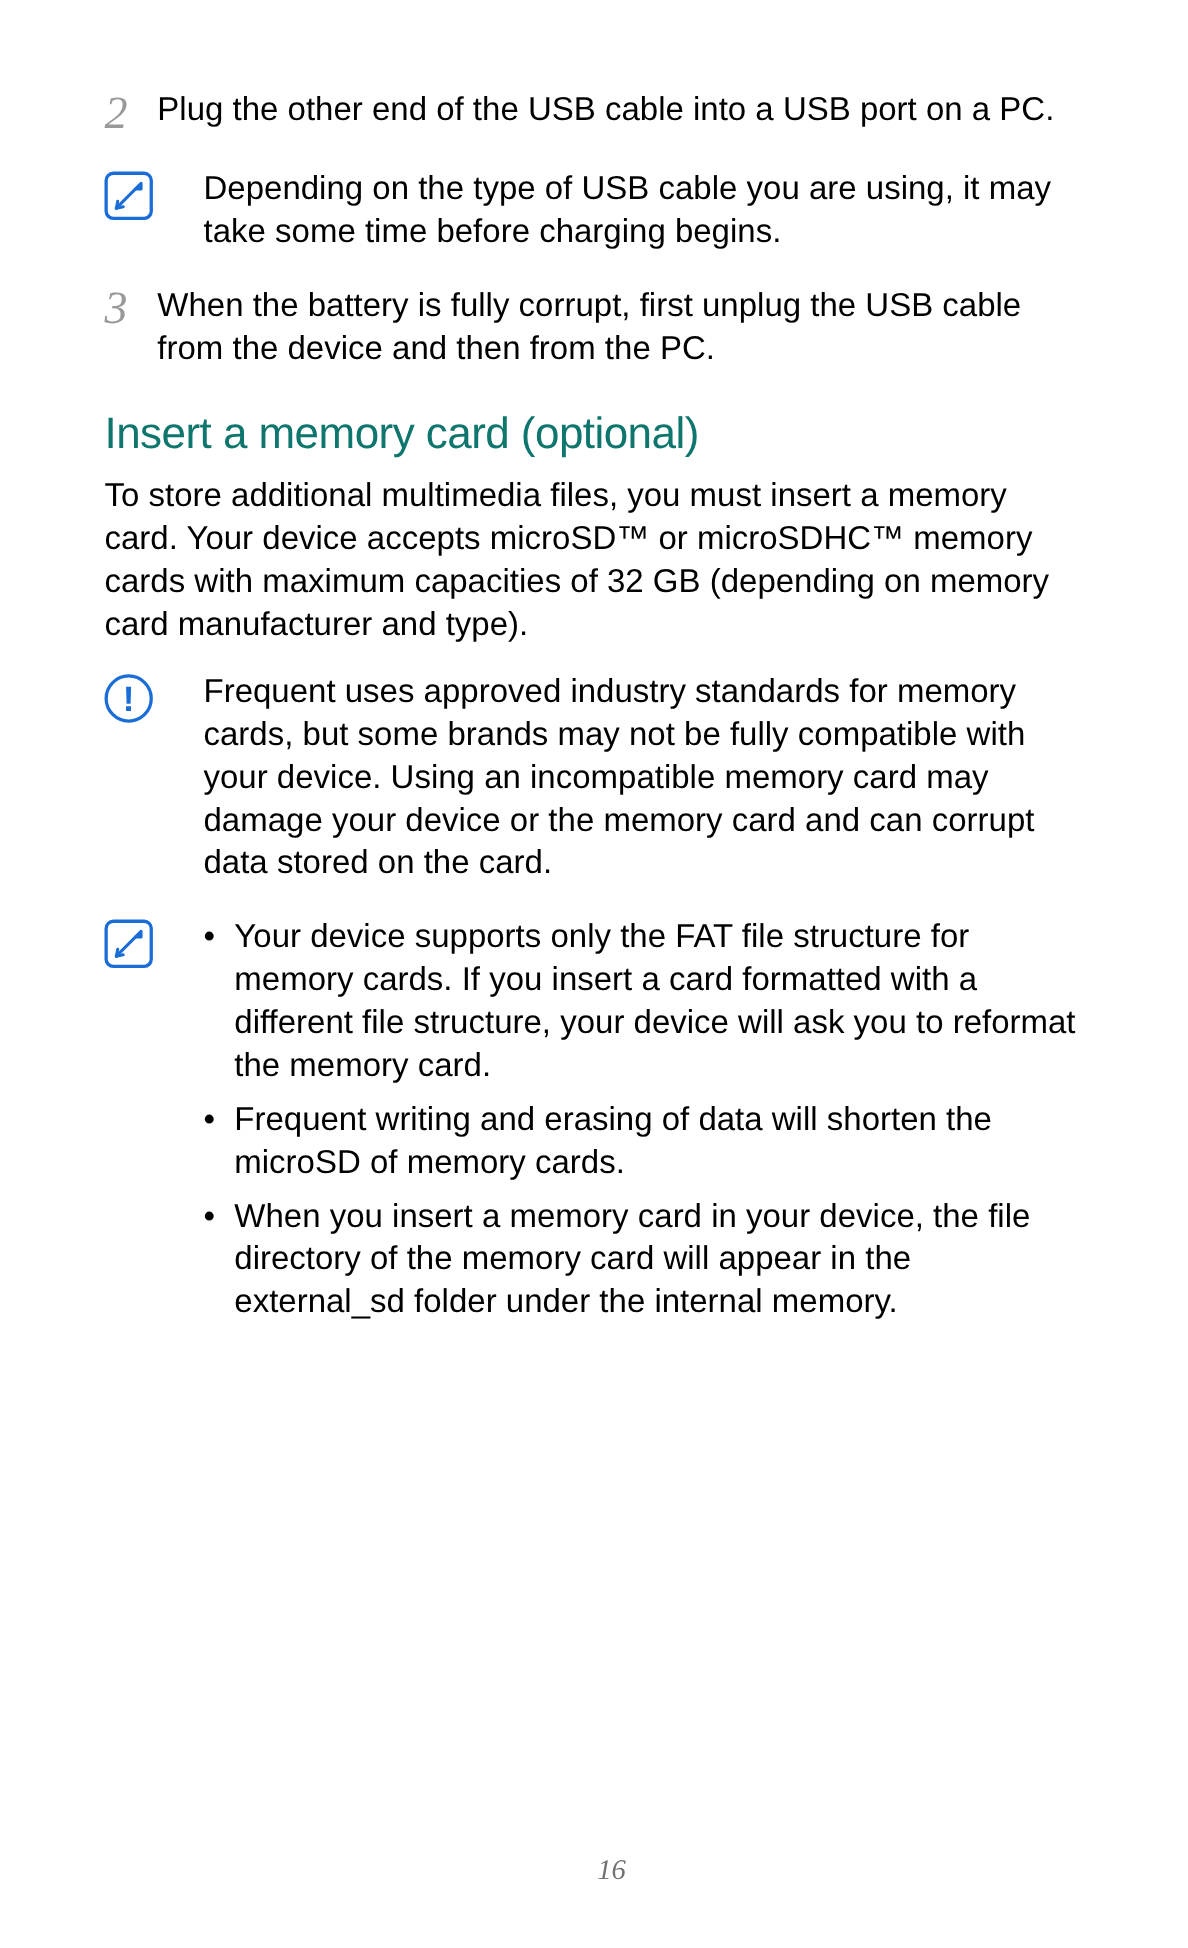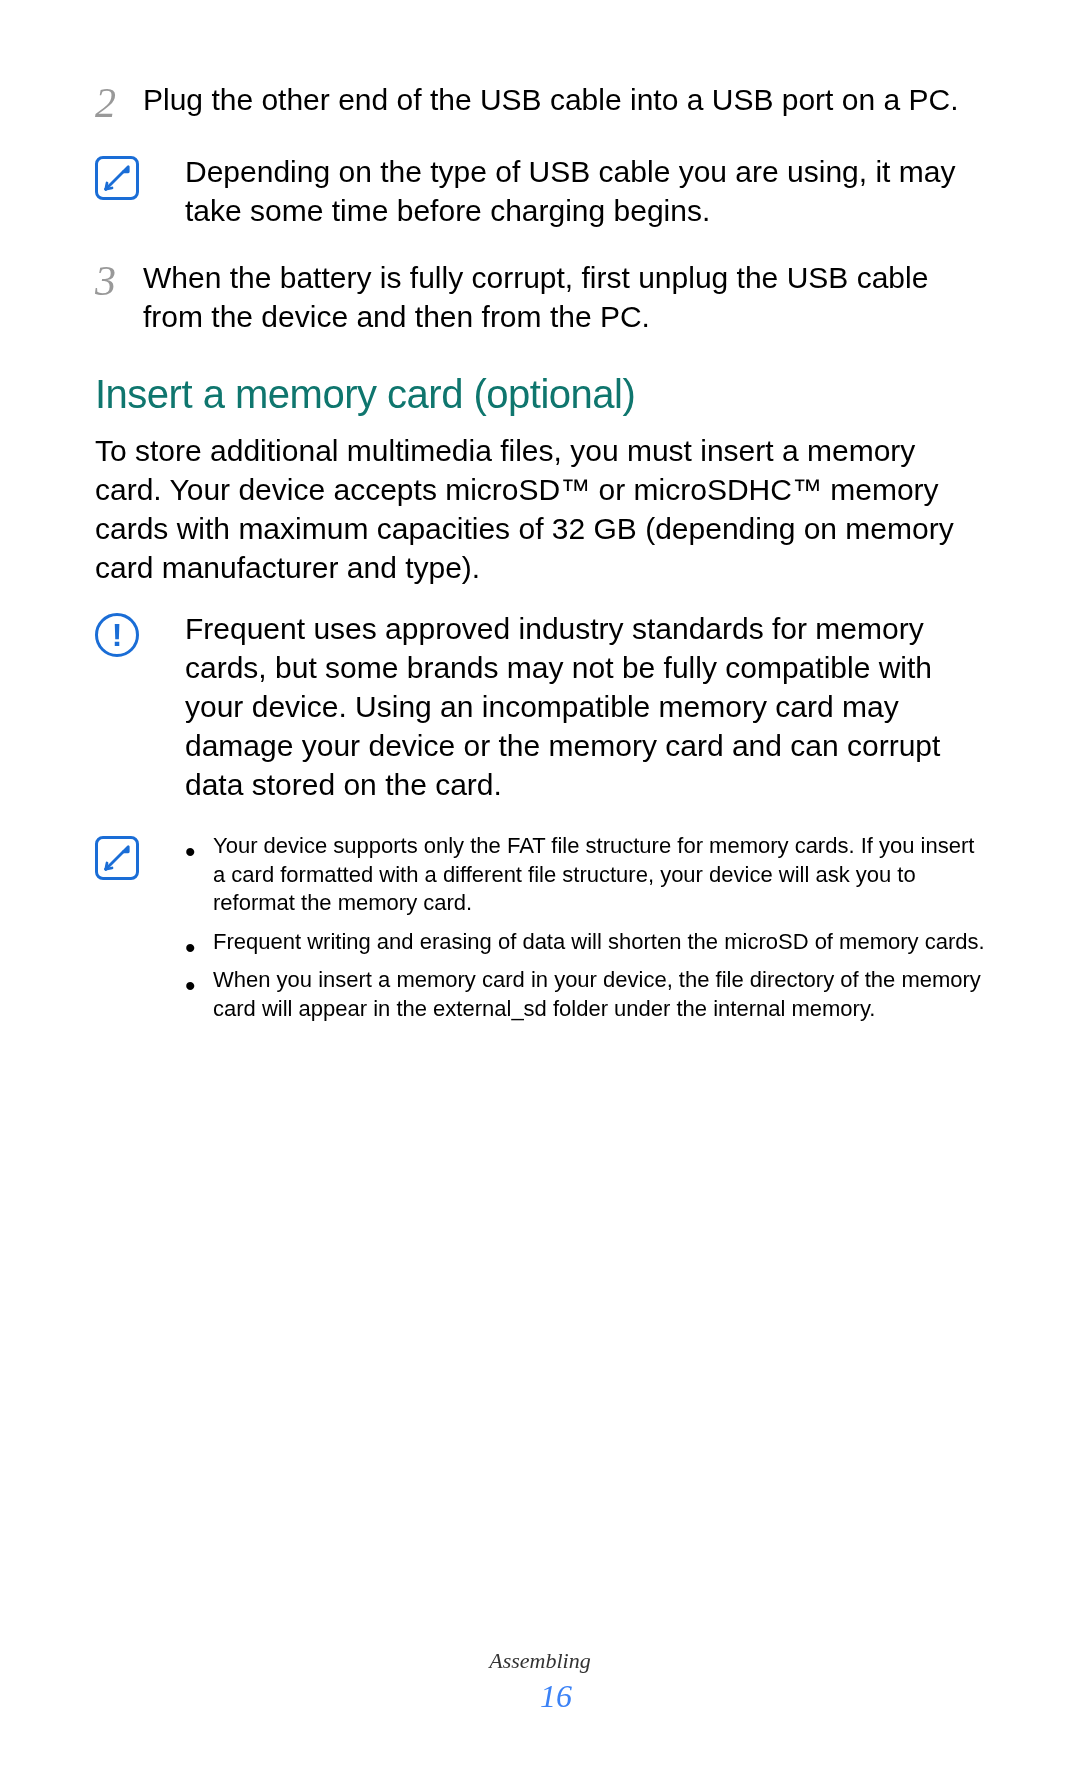--- a/index.html
+++ b/index.html
@@ -95,21 +95,21 @@
       line-height: 1.3;
       margin-bottom: 22px;
     }
     .bullet-list {
       list-style: none;
     }
     .bullet-list li {
       position: relative;
       padding-left: 28px;
       margin-bottom: 10px;
-      font-size: 22px;
+      font-size: 30px;
       line-height: 1.3;
     }
     .bullet-list li::before {
       content: "•";
       position: absolute;
       left: 0;
       top: 0;
       font-size: 30px;
     }
     .footer {
@@ -120,23 +120,23 @@
       text-align: center;
     }
     .footer-section {
       font-style: italic;
       font-size: 22px;
       font-family: Georgia, "Times New Roman", serif;
       color: #333;
     }
     .footer-page {
       font-style: italic;
-      font-size: 32px;
+      font-size: 26px;
       font-family: Georgia, "Times New Roman", serif;
-      color: #3b82f6;
+      color: #737373;
       margin-top: 4px;
       padding-left: 32px;
     }
   </style>
 </head>
 <body>
 
 <div class="step">
   <div class="step-number">2</div>
   <div class="step-text">Plug the other end of the USB cable into a USB port on a PC.</div>
@@ -186,15 +186,14 @@
   <div class="note-text">
     <ul class="bullet-list">
       <li>Your device supports only the FAT file structure for memory cards. If you insert a card formatted with a different file structure, your device will ask you to reformat the memory card.</li>
       <li>Frequent writing and erasing of data will shorten the microSD of memory cards.</li>
       <li>When you insert a memory card in your device, the file directory of the memory card will appear in the external_sd folder under the internal memory.</li>
     </ul>
   </div>
 </div>
 
 <div class="footer">
-  <div class="footer-section">Assembling</div>
   <div class="footer-page">16</div>
 </div>
 
 </body></html>

